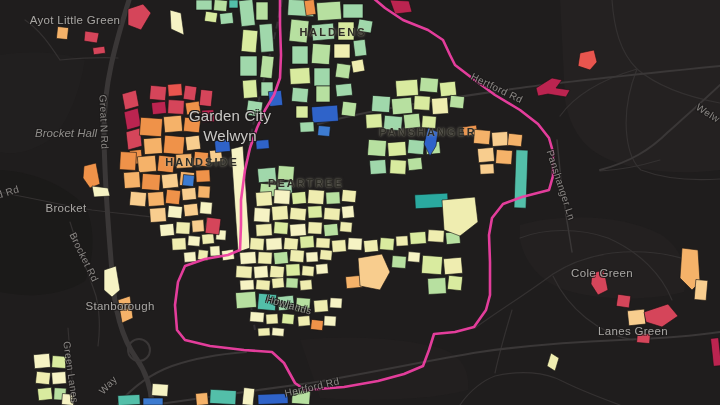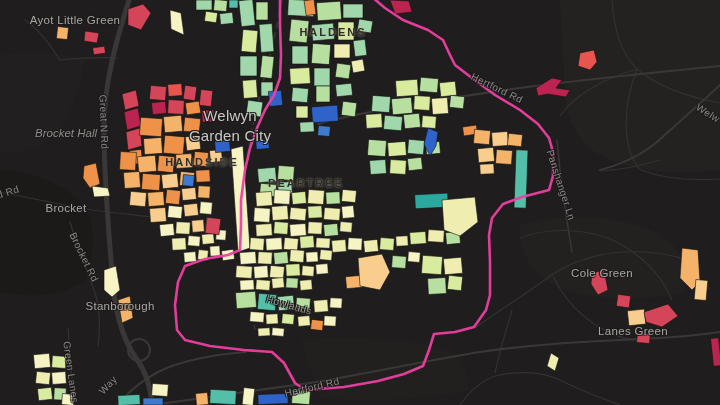--- a/index.html
+++ b/index.html
@@ -341,27 +341,28 @@
 </svg>
 
 <div class="lbl place" style="left:75px;top:20px">Ayot Little Green</div>
 <div class="lbl estate" style="left:50px;top:133px">Brocket Hall</div>
 <div class="lbl place" style="left:66px;top:208px">Brocket</div>
 <div class="lbl place" style="left:120px;top:306px">Stanborough</div>
 <div class="lbl place" style="left:602px;top:273px">Cole Green</div>
 <div class="lbl place" style="left:633px;top:331px">Lanes Green</div>
 
 <div class="lbl place-lg" style="left:230px;top:125px">
+  <div>Garden City</div>
   <div>Welwyn</div>
-  <div>Garden City</div>
 </div>
 
 <div class="lbl hood" style="left:323px;top:32px">HALDENS</div>
 <div class="lbl hood" style="left:192px;top:162px">HANDSIDE</div>
 <div class="lbl hood" style="left:296px;top:183px">PEARTREE</div>
+<div class="lbl hood" style="left:418px;top:132px">PANSHANGER</div>
 
 <div class="lbl road-lbl" style="left:104px;top:122px;transform:translate(-50%,-50%) rotate(88deg)">Great N Rd</div>
 <div class="lbl road-lbl" style="left:8px;top:192px;transform:translate(-50%,-50%) rotate(-18deg)">d Rd</div>
 <div class="lbl road-lbl" style="left:84px;top:257px;transform:translate(-50%,-50%) rotate(64deg)">Brocket Rd</div>
 <div class="lbl road-lbl" style="left:71px;top:372px;transform:translate(-50%,-50%) rotate(82deg)">Green Lanes</div>
 <div class="lbl road-lbl" style="left:108px;top:385px;transform:translate(-50%,-50%) rotate(-46deg)">Way</div>
 <div class="lbl road-lbl" style="left:312px;top:387px;transform:translate(-50%,-50%) rotate(-13deg)">Hertford Rd</div>
 <div class="lbl road-lbl" style="left:289px;top:305px;transform:translate(-50%,-50%) rotate(16deg)">Howlands</div>
 <div class="lbl road-lbl" style="left:497px;top:88px;transform:translate(-50%,-50%) rotate(26deg)">Hertford Rd</div>
 <div class="lbl road-lbl" style="left:561px;top:185px;transform:translate(-50%,-50%) rotate(72deg)">Panshanger Ln</div>

